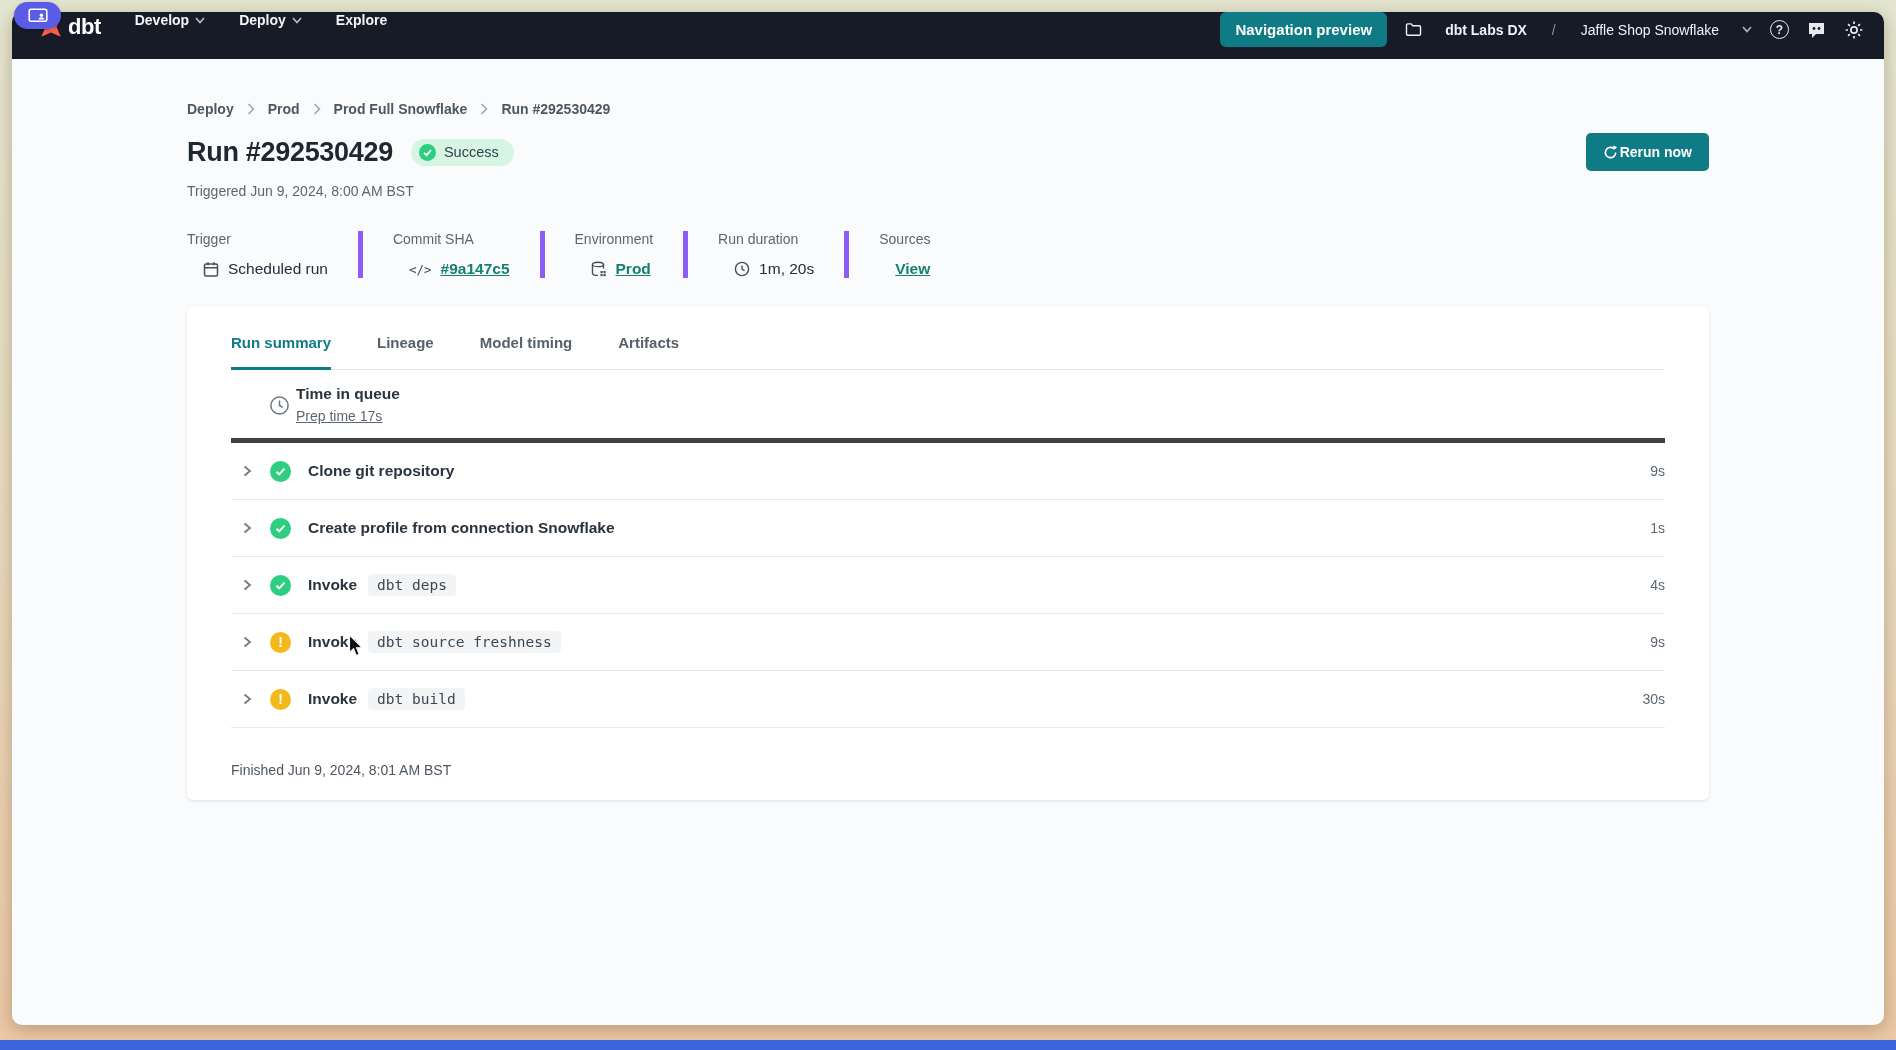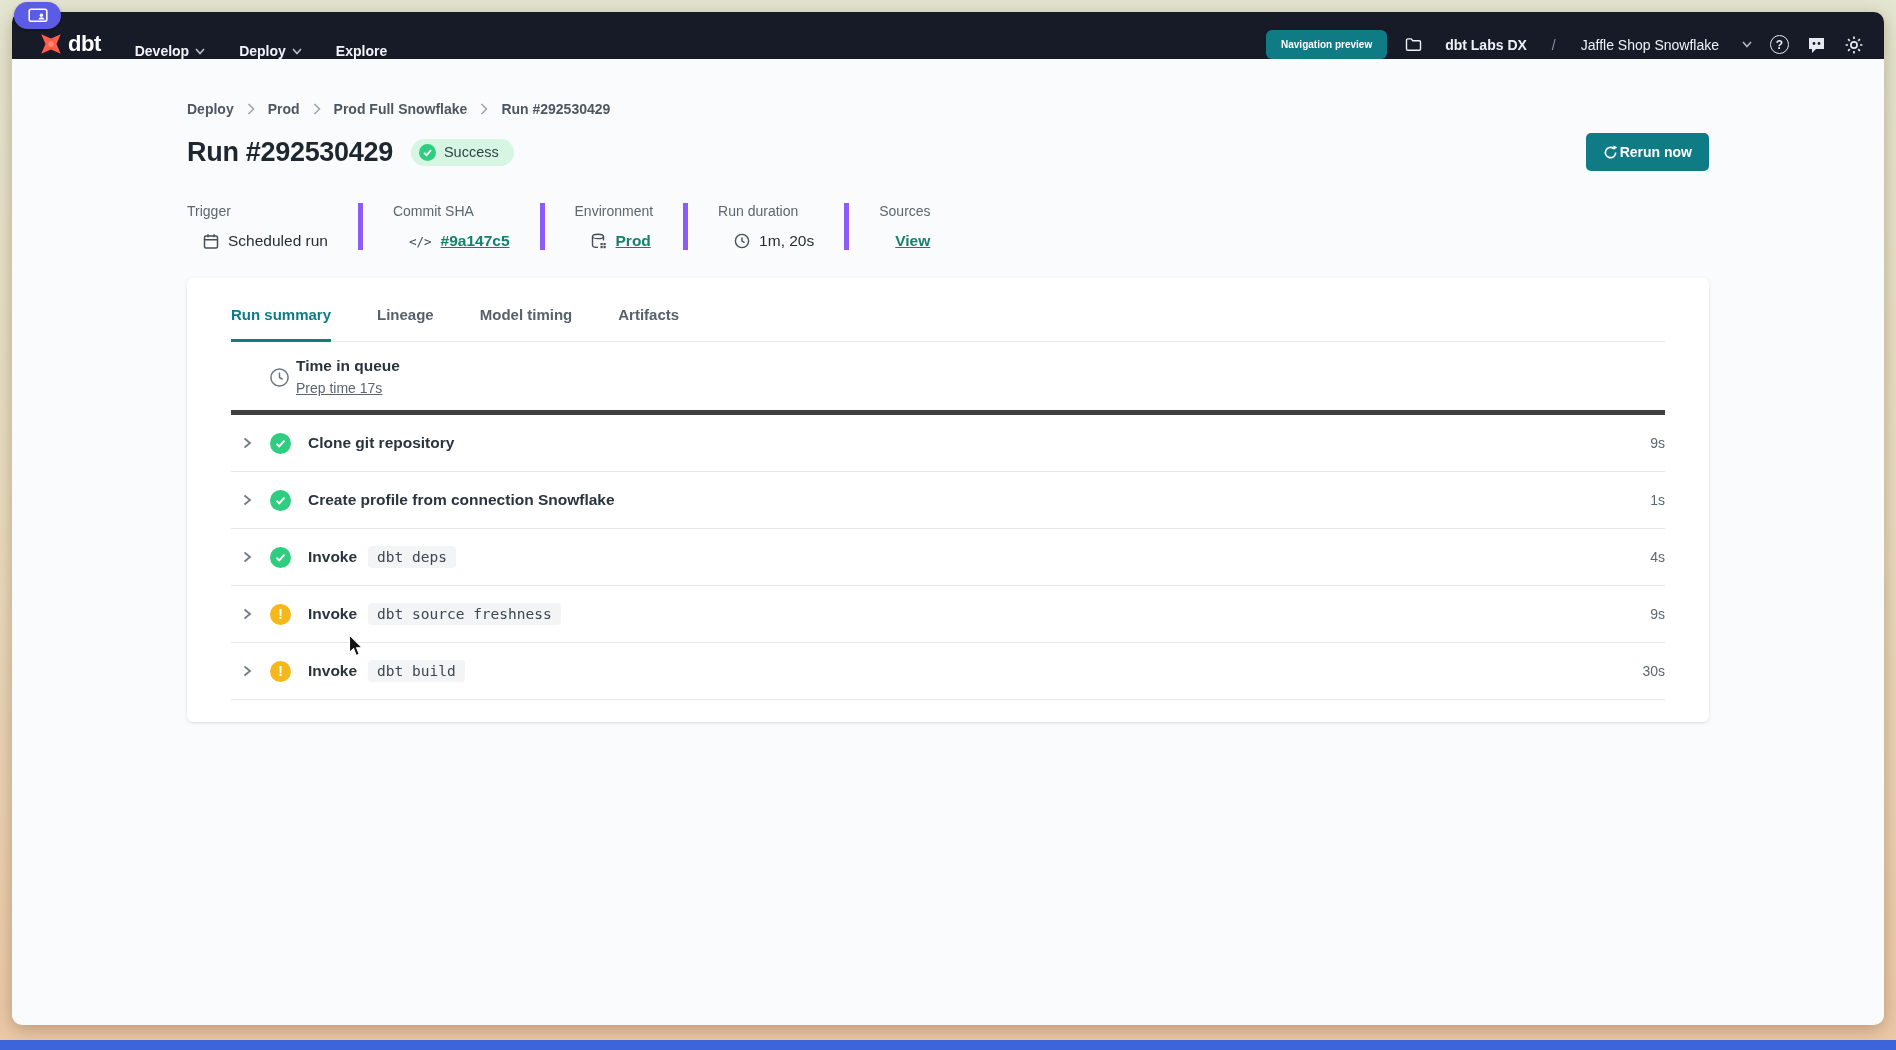--- a/index.html
+++ b/index.html
@@ -9,30 +9,30 @@
     background:linear-gradient(180deg, var(--frame-top,#e4e6d1) 0%, #e9dcc0 48%, var(--frame-bottom,#ecc8a6) 100%); }
   .bottom-bar { position:absolute; left:0; bottom:0; width:100%; height:10px;
     background:var(--bottom-bar-blue,#3d65db); }
 
   .window { position:absolute; left:12px; right:12px; top:12px; bottom:25px;
     border-radius:10px; overflow:hidden; display:flex; flex-direction:column;
     background:#fafbfc; box-shadow:0 4px 18px rgba(90,60,30,.35); }
 
   
   .navbar { height:47px; flex:0 0 47px; background:var(--navbar-bg,#171b28);
-    display:flex; align-items:flex-end; padding:0 20px 0 24px; color:#fff; }
+    display:flex; align-items:flex-start; padding:0 20px 0 24px; color:#fff; }
   .logo { display:flex; align-items:center; gap:2px; margin-right:34px; cursor:pointer; }
   .logo-text { font-size:22px; font-weight:700; letter-spacing:-.5px; color:#fff; }
   .nav-menu { display:flex; align-items:center; gap:34px; }
   .nav-item { display:flex; align-items:center; gap:6px; font-size:14px; font-weight:700;
     color:#f2f4f8; cursor:pointer; }
   .nav-item svg { opacity:.75; }
   .nav-right { margin-left:auto; display:flex; align-items:center; gap:18px; }
   .nav-preview-btn { background:var(--accent-teal,#15808b); border:none; color:#fff;
-    font-family:inherit; font-size:10px; font-weight:700; padding:9px 15px;
+    font-family:inherit; font-size:15px; font-weight:700; padding:9px 15px;
     border-radius:6px; cursor:pointer; }
   .project-switcher { display:flex; align-items:center; gap:23px; font-size:14px;
     color:#eef1f6; cursor:pointer; }
   .project-switcher .acct { font-weight:700; }
   .project-switcher .slash { color:#8a93a3; padding:0 2px; }
   .icon-btn { background:none; border:none; color:#e6e9ef; cursor:pointer;
     display:flex; align-items:center; padding:0; }
   .help-circle { width:19px; height:19px; border:1.6px solid #e6e9ef; border-radius:50%;
     display:flex; align-items:center; justify-content:center; font-size:12px; font-weight:700; }
 
@@ -201,20 +201,21 @@
           </span>
           <button class="rerun-btn">
             <svg width="15" height="15" viewBox="0 0 16 16">
                 <path d="M13.5 8 a5.5 5.5 0 1 1-2-4.2" fill="none" stroke="#fff" stroke-width="1.8"></path>
                 <polygon points="11,0.6 15.2,2.4 11.4,5.4" fill="#fff"></polygon>
               </svg>
             <span>Rerun now</span>
           </button>
         </div>
 
+        <div class="triggered">Triggered Jun 9, 2024, 8:00 AM BST</div>
 
         <div class="meta-row">
           <div class="meta-col">
             <div class="meta-label">Trigger</div>
             <div class="meta-value">
               <span class="mi">
                 <svg width="16" height="17" viewBox="0 0 16 17">
                     <rect x="1.5" y="3" width="13" height="12" rx="1.5" fill="none" stroke="currentColor" stroke-width="1.5"></rect>
                     <path d="M1.5 6.8 h13 M5 1.2 v3 M11 1.2 v3" stroke="currentColor" stroke-width="1.5"></path>
                   </svg>
@@ -358,20 +359,21 @@
                 </svg>
               </span>
             <span class="status status-warning">
                 <span class="bang">!</span>
               </span>
             <span class="step-label">Invoke</span>
             <code class="step-code">dbt build</code>
             <span class="dur">30s</span>
           </div>
 
+          <div class="card-footer">Finished Jun 9, 2024, 8:01 AM BST</div>
         </div>
 
       </div>
     </div>
   </div>
 
   <div class="purple-badge">
     <svg width="20" height="16" viewBox="0 0 20 16">
         <rect x="1.2" y="1.2" width="17.6" height="12" rx="2" fill="none" stroke="#fff" stroke-width="1.6"></rect>
         <circle cx="13.4" cy="7.2" r="1.7" fill="#fff"></circle>

